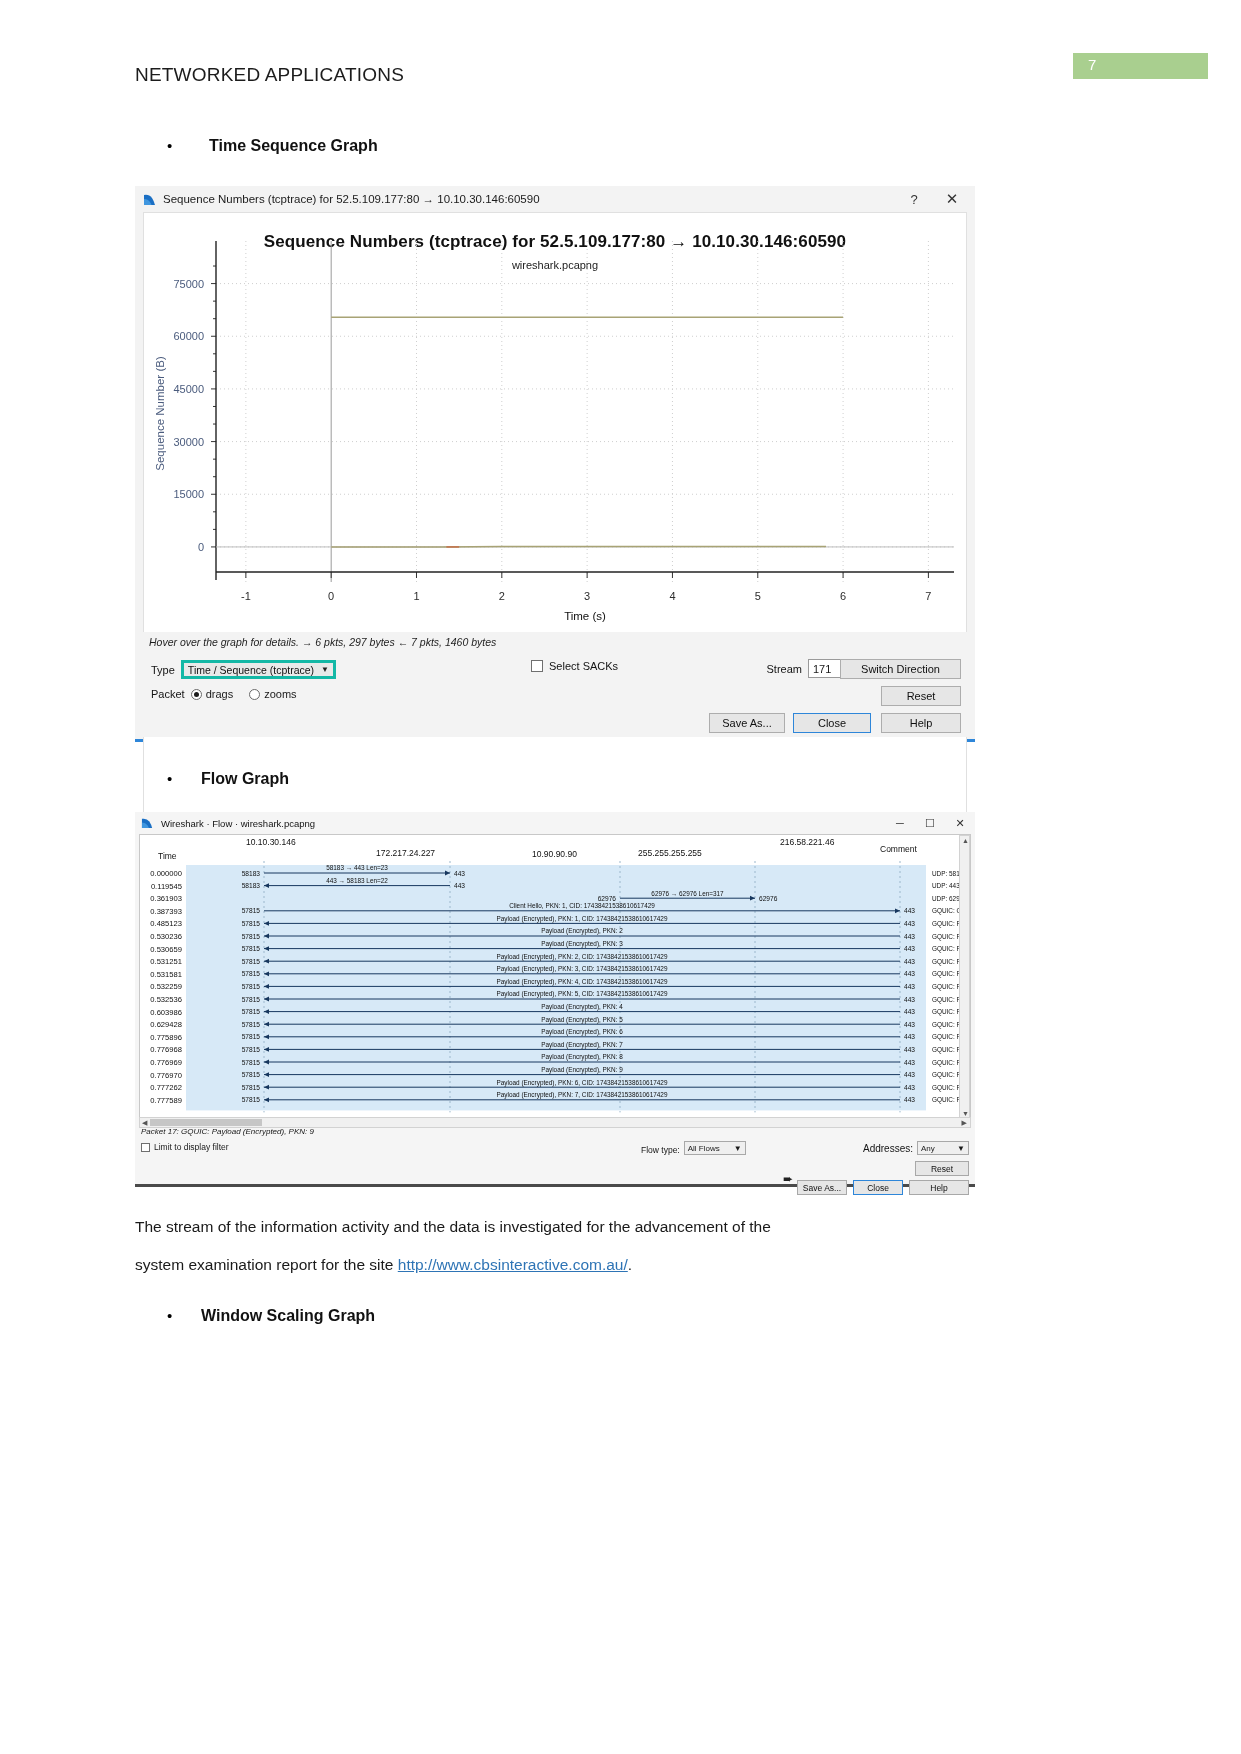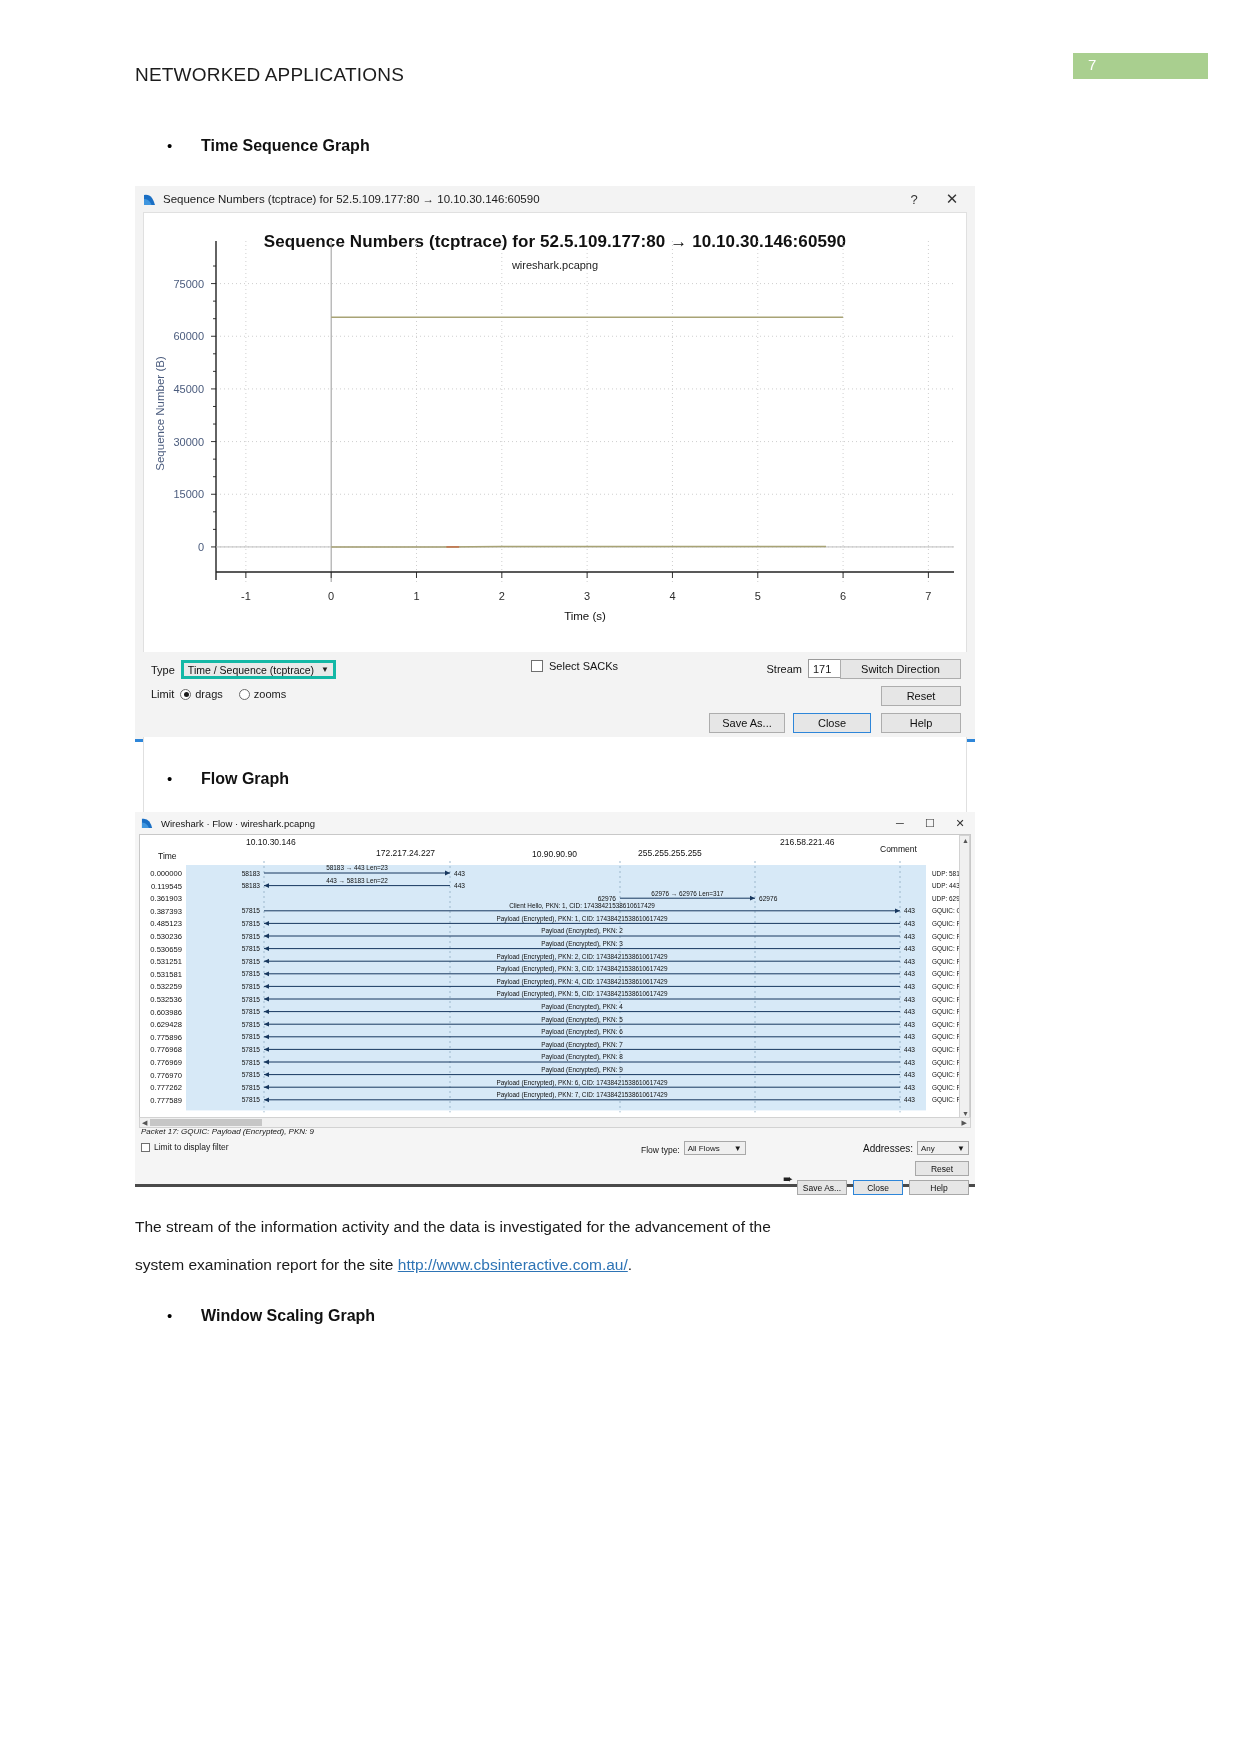--- a/index.html
+++ b/index.html
@@ -194,21 +194,21 @@
 
 <div class="doc-header">
   <div class="doc-title">NETWORKED APPLICATIONS</div>
   <div class="page-badge">
     <span>7</span>
   </div>
 </div>
 
 <div class="bullet-row" style="left:167px; top:136px;">
   <div class="bullet-dot">•</div>
-  <div class="bullet-label" style="margin-left:16px;">Time Sequence Graph</div>
+  <div class="bullet-label" style="margin-left:24px;">Time Sequence Graph</div>
 </div>
 
 <div class="win1">
 
   <div class="win1-title">
     <span class="wsicon">
       <svg width="14" height="13" viewBox="0 0 14 13">
         <path d="M1 12 L1 2 Q6 1 9 5 Q11 8 12 12 Z" fill="#1a6fc4"></path>
         <path d="M1 12 L1 6 Q5 6 7 9 Q8 10.5 8.6 12 Z" fill="#3f96df"></path>
       </svg>
@@ -285,33 +285,34 @@
           <line x1="72" y1="333.9318181818182" x2="810" y2="333.9318181818182" stroke="#bdbdbd" stroke-width="1"></line>
           <polyline points="187.1791907514451,104.28863636363636 699.0867052023121,104.28863636363636" fill="none" stroke="#a8a375" stroke-width="1.5"></polyline>
           <polyline points="187.1791907514451,333.9318181818182 298.09248554913296,333.9318181818182 357.8150289017341,333.51045454545454 682.0231213872833,333.51045454545454" fill="none" stroke="#a8a375" stroke-width="1.5"></polyline>
           <polyline points="302.3583815028902,333.9318181818182 315.15606936416185,333.9318181818182" fill="none" stroke="#c4714a" stroke-width="1.5"></polyline>
           <text x="441" y="407" text-anchor="middle" font-size="11.5" fill="#111" font-family="&quot;Liberation Sans&quot;, sans-serif">Time (s)</text>
           <text x="20" y="200.5" text-anchor="middle" font-size="11.5" fill="#4a5b7d" font-family="&quot;Liberation Sans&quot;, sans-serif" transform="rotate(-90 20 200.5)">Sequence Number (B)</text>
         </g>
     </svg>
   </div>
 
+  <div class="hoverline">Hover over the graph for details. → 6 pkts, 297 bytes ← 7 pkts, 1460 bytes</div>
 
   <div class="ctrl-panel">
 
     <div class="row-type">
       <span class="lbl">Type</span>
       <div class="combo">
         <span>Time / Sequence (tcptrace)</span>
         <span class="arrow">▼</span>
       </div>
     </div>
 
     <div class="row-mouse">
-      <span class="lbl">Limit</span>
+      <span class="lbl">Packet</span>
       <span class="radio on"></span>
       <span class="radio-txt">drags</span>
       <span class="radio"></span>
       <span class="radio-txt">zooms</span>
     </div>
 
     <div class="sacks">
       <span class="cbox"></span>
       <span class="lbl">Select SACKs</span>
     </div>

